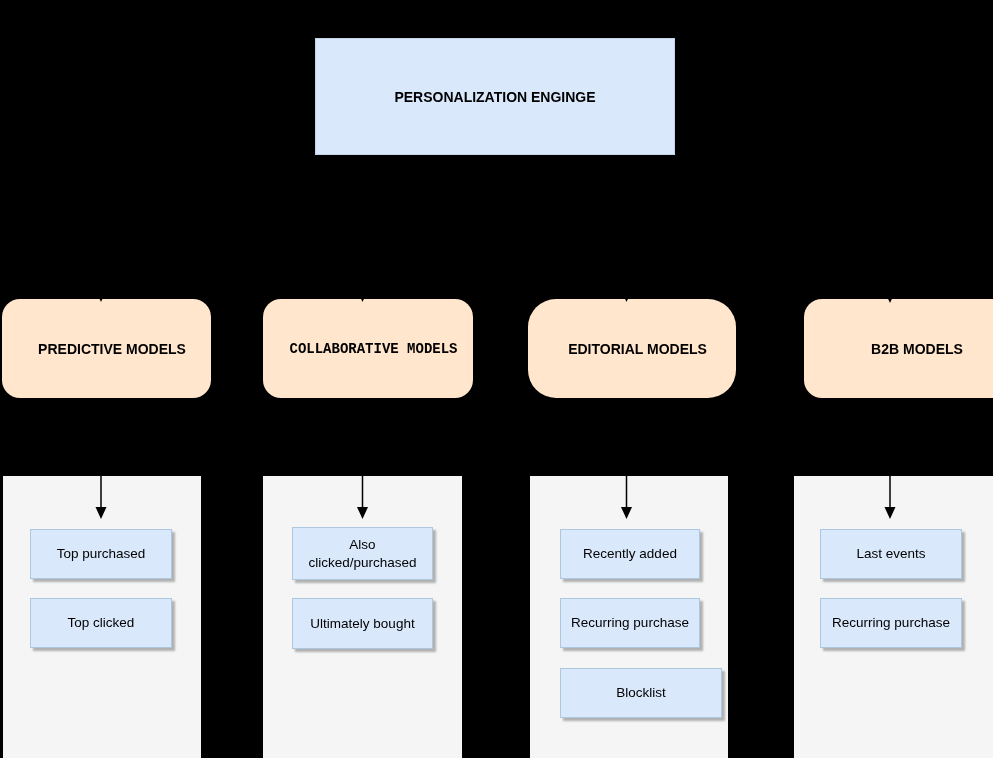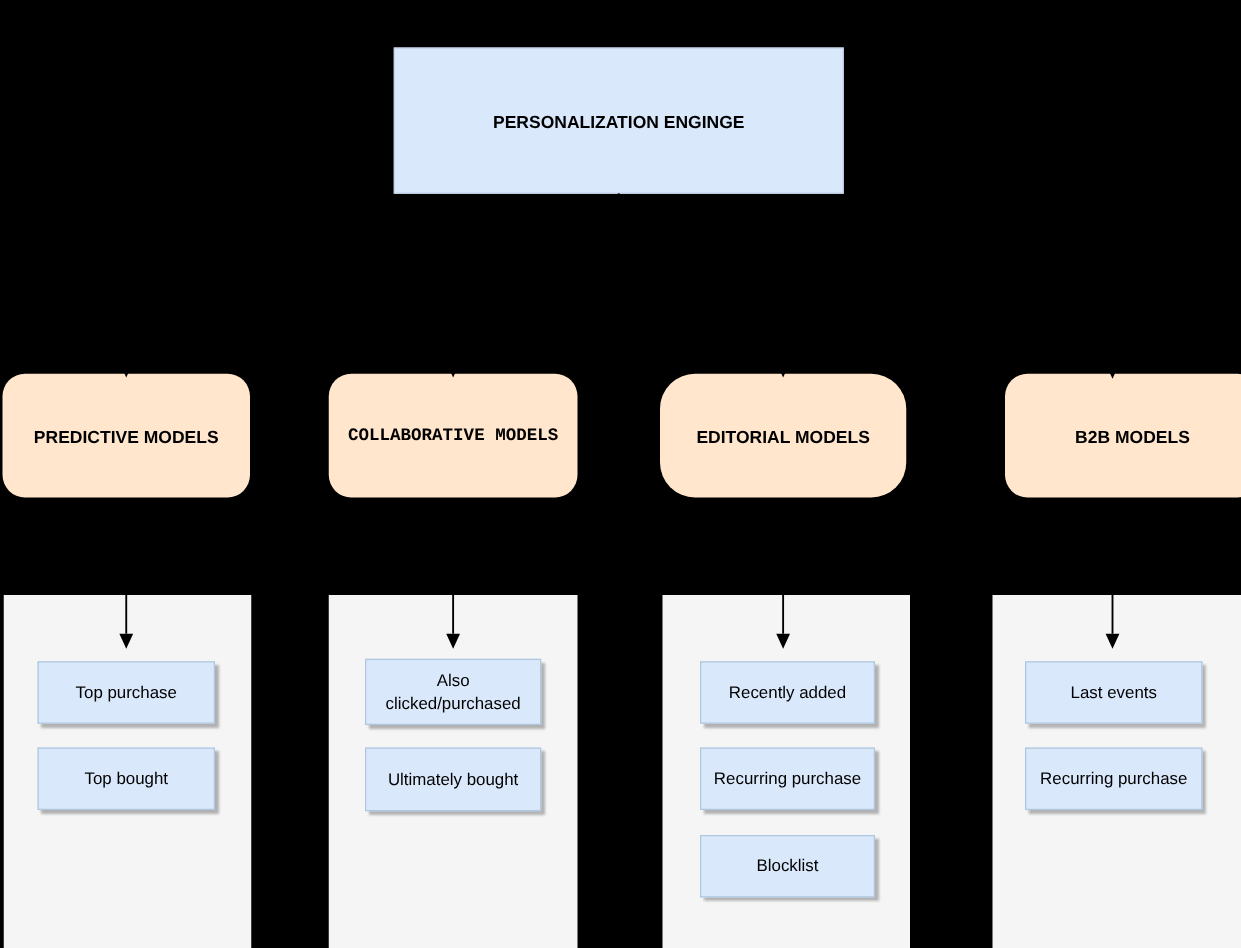--- a/index.html
+++ b/index.html
@@ -30,20 +30,21 @@
     z-index: 2;
   }
   .category {
     position: absolute;
     top: 263px; height: 99px;
     background: #ffe6cc;
     border-radius: 18px;
     display: flex; align-items: center; justify-content: center;
     font-size: 14px; font-weight: bold;
     z-index: 2;
+    padding-left: 11px;
   }
   #cat-predictive    { left: 2px;   width: 198px; }
   #cat-collaborative { left: 263px; width: 199px; font-family: Liberation Mono, monospace; }
   #cat-editorial     { left: 528px; width: 197px; border-radius: 28px; }
   #cat-b2b           { left: 804px; width: 204px; }
   .group-container {
     position: absolute;
     top: 440px; height: 318px;
     background: #f5f5f5;
     z-index: 1;
@@ -91,33 +92,33 @@
     <span>COLLABORATIVE MODELS</span>
   </div>
   <div class="category" id="cat-editorial">
     <span>EDITORIAL MODELS</span>
   </div>
   <div class="category" id="cat-b2b">
     <span>B2B MODELS</span>
   </div>
 
   <div class="group-container" id="con-predictive">
-    <div class="item" style="left:27px; top:53px; width:142px; height:50px;">Top purchase</div>
-    <div class="item" style="left:27px; top:122px; width:142px; height:50px;">Top bought</div>
+    <div class="item" style="left:27px; top:53px; width:142px; height:50px;">Top purchased</div>
+    <div class="item" style="left:27px; top:122px; width:142px; height:50px;">Top clicked</div>
   </div>
 
   <div class="group-container" id="con-collaborative">
     <div class="item" style="left:29px; top:122px; width:141px; height:51px;">Ultimately bought</div>
     <div class="item" style="left:29px; top:51px; width:141px; height:53px;">Also clicked/purchased</div>
   </div>
 
   <div class="group-container" id="con-editorial">
     <div class="item" style="left:30px; top:53px; width:140px; height:50px;">Recently added</div>
     <div class="item" style="left:30px; top:122px; width:140px; height:50px;">Recurring purchase</div>
-    <div class="item" style="left:30px; top:192px; width:140px; height:50px;">Blocklist</div>
+    <div class="item" style="left:30px; top:192px; width:162px; height:50px;">Blocklist</div>
   </div>
 
   <div class="group-container" id="con-b2b">
     <div class="item" style="left:26px; top:53px; width:142px; height:50px;">Last events</div>
     <div class="item" style="left:26px; top:122px; width:142px; height:50px;">Recurring purchase</div>
   </div>
 
   <svg id="connector-layer" viewBox="0 0 993 758" xmlns="http://www.w3.org/2000/svg">
 
     <g>

